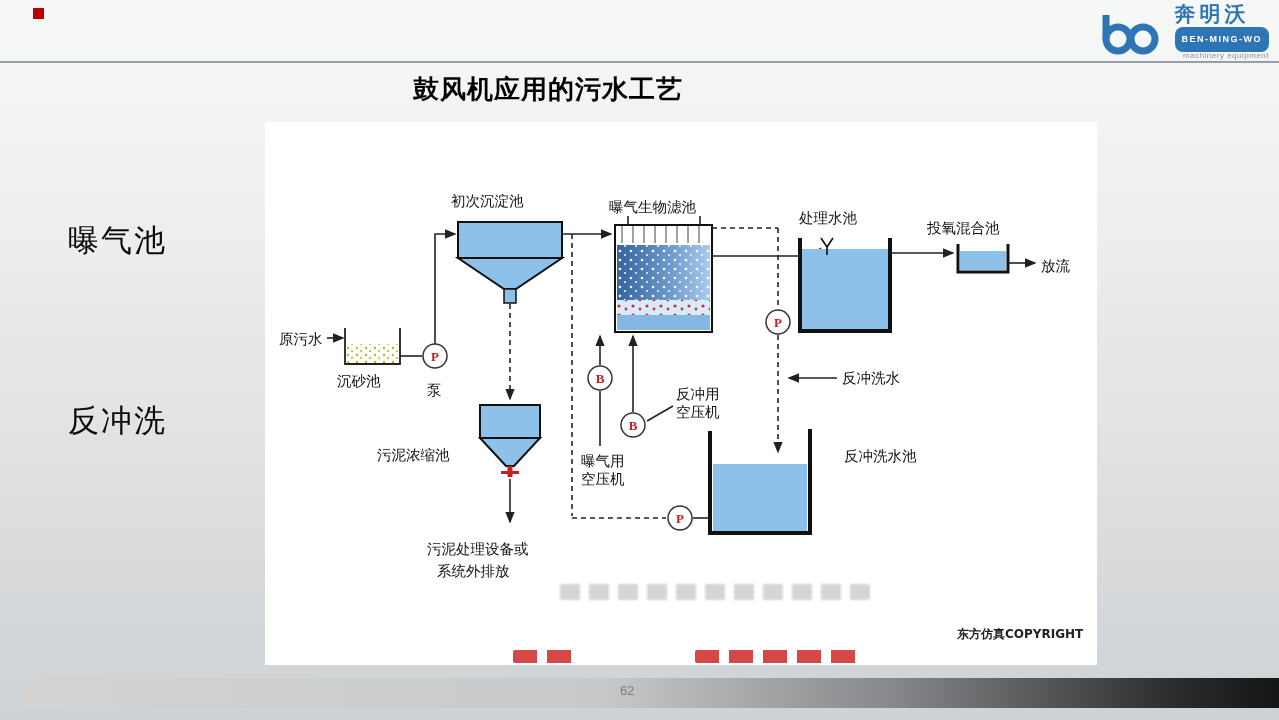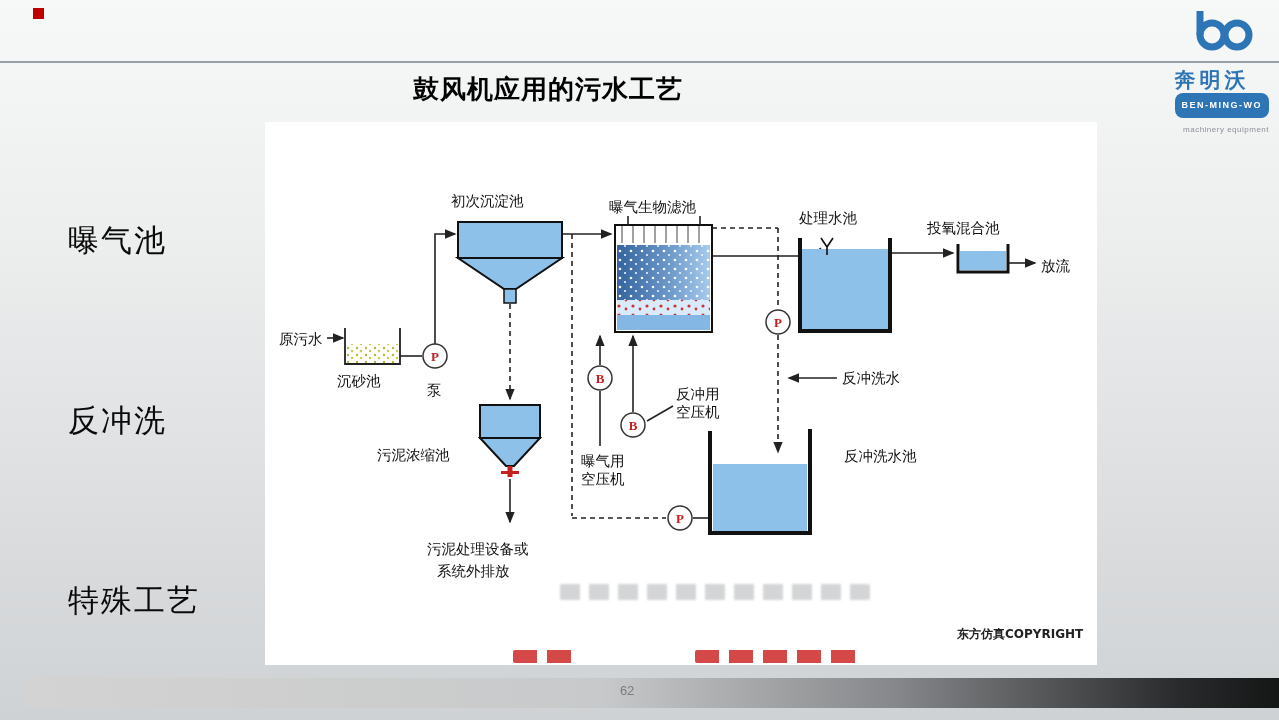--- a/index.html
+++ b/index.html
@@ -3,26 +3,26 @@
 <meta charset="utf-8">
 <style>
   html,body{margin:0;padding:0;}
   .slide{position:relative;width:1279px;height:720px;overflow:hidden;
     background:linear-gradient(180deg,#f7f8f8 0%,#eceded 35%,#dcdee0 70%,#cfd2d4 100%);
     font-family:"Liberation Sans",sans-serif;}
   .red-square{position:absolute;left:33px;top:8px;width:11px;height:11px;background:#c00000;}
   .divider{position:absolute;left:0;top:61px;width:100%;height:2px;background:#97a0a9;}
 
   
-  .logo{position:absolute;right:10px;top:3px;display:flex;align-items:center;gap:16px;flex-direction:column;}
+  .logo{position:absolute;right:10px;top:3px;display:flex;align-items:center;gap:16px;}
   .logo-text{display:flex;flex-direction:column;align-items:flex-start;line-height:1.05;}
   .logo-cn{color:#2e75b6;font-weight:bold;font-size:21px;letter-spacing:4px;font-family:"Liberation Sans",sans-serif;}
   .logo-pill{background:#2e75b6;color:#fff;font-size:9px;font-weight:bold;letter-spacing:1.5px;
     padding:8px 7px;border-radius:8px;margin-top:2px;}
-  .logo-tag{color:#8b9199;font-size:8px;letter-spacing:.5px;margin-top:8px;align-self:flex-end;}
+  .logo-tag{color:#8b9199;font-size:8px;letter-spacing:.5px;margin-top:0;align-self:flex-end;}
 
   .page-title{position:absolute;left:413px;top:72px;font-size:26px;font-weight:bold;color:#000;
     letter-spacing:1px;font-family:"Liberation Sans",sans-serif;}
 
   .side-label{position:absolute;left:68px;font-size:31px;color:#0a0a0a;
     font-family:"Liberation Serif",serif;letter-spacing:2px;}
   .side-label.l1{top:220px;} .side-label.l2{top:400px;} .side-label.l3{top:580px;}
 
   .panel{position:absolute;left:265px;top:122px;width:832px;height:543px;background:#ffffff;}
   .panel svg{position:absolute;left:0;top:0;}
@@ -64,21 +64,20 @@
       <span class="logo-cn">奔明沃</span>
       <span class="logo-pill">BEN-MING-WO</span>
       <span class="logo-tag">machinery equipment</span>
     </div>
   </div>
 
   <div class="page-title">鼓风机应用的污水工艺</div>
 
   <div class="side-label l1">曝气池</div>
   <div class="side-label l2">反冲洗</div>
-  <div class="side-label l3">特殊工艺</div>
 
   <div class="panel">
     <svg width="832" height="543" viewBox="0 0 832 543">
       <defs>
         <marker id="arr" markerWidth="9" markerHeight="8" refX="6.5" refY="3" orient="auto">
           <path d="M0,0 L7.5,3 L0,6 z" fill="#222"></path>
         </marker>
         <linearGradient id="mediaGrad" x1="0" y1="0" x2="1" y2="0">
           <stop offset="0" stop-color="#34639f"></stop>
           <stop offset="0.55" stop-color="#6b97c9"></stop>

